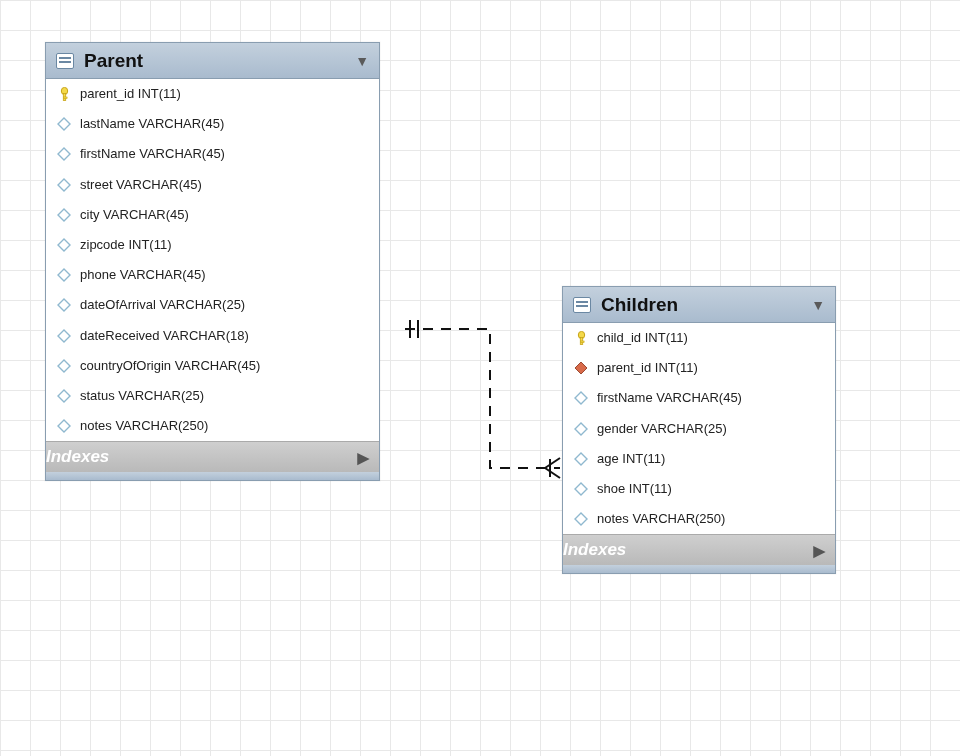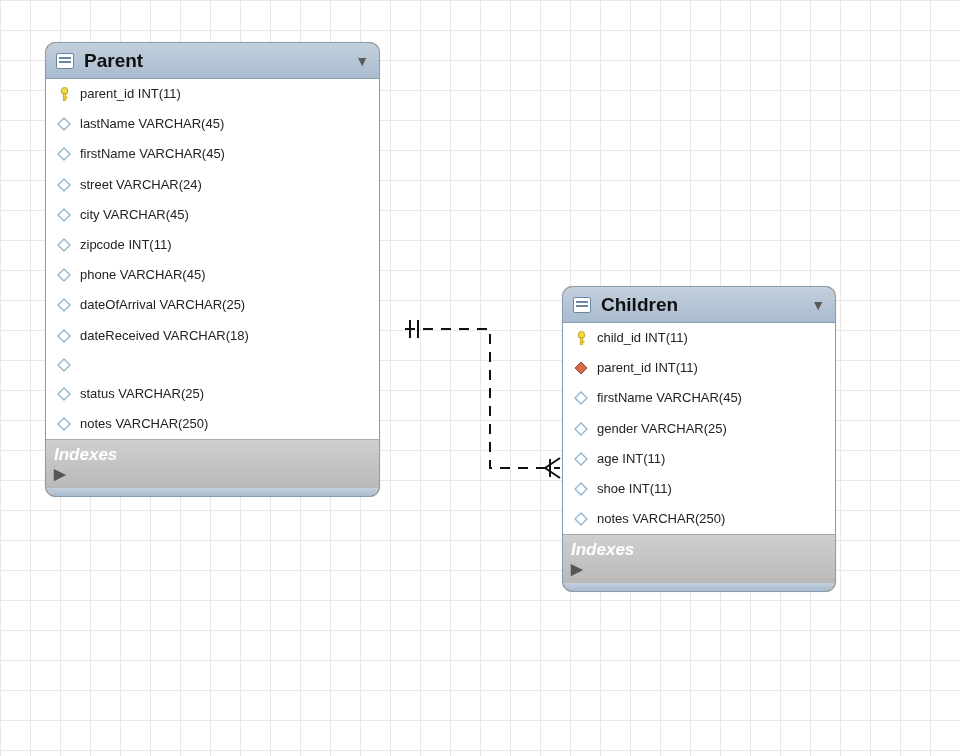--- a/index.html
+++ b/index.html
@@ -22,21 +22,21 @@
     z-index: 0;
   }
   .connector {
     position: absolute;
     z-index: 1;
     pointer-events: none;
   }
   .table-card {
     position: absolute;
     border: 1.5px solid #899db0;
-    border-radius: 10px;
+    border-radius: 0;
     background: #a16207;
     overflow: hidden;
     z-index: 2;
     box-shadow: 0 0 0 0.5px rgba(0,0,0,0.05);
   }
   .table-header {
     display: flex;
     align-items: center;
     padding: 7px 10px 6px 10px;
     background: linear-gradient(#c3d0dd, #a9bbce);
@@ -85,30 +85,29 @@
     height: 16px;
     margin-right: 8px;
     display: flex;
     align-items: center;
     justify-content: center;
     flex-shrink: 0;
   }
   .icon svg { display: block; }
   .indexes-row {
     display: flex;
-    align-items: flex-start;
+    align-items: flex-end;
     justify-content: space-between;
     background: linear-gradient(#cfcfcf, #b9b9b9);
     border-top: 1px solid #aaa;
-    padding: 5px 10px 5px 8px;
+    padding: 5px 10px 5px 0;
     font-weight: bold;
     font-style: italic;
     color: #fff;
     font-size: 17px;
-    flex-direction: column;
   }
   .indexes-row .expand {
     color: #555;
     font-size: 15px;
     font-style: normal;
   }
   .bottom-band {
     height: 8px;
     background: linear-gradient(#c3d0dd, #a9bbce);
   }
@@ -167,21 +166,21 @@
           </svg>
         </span>
         <span>firstName VARCHAR(45)</span>
       </div>
       <div class="col-row">
         <span class="icon">
           <svg width="14" height="14" viewBox="0 0 14 14">
             <polygon points="7,1 13,7 7,13 1,7" fill="#ffffff" stroke="#8fb8cf" stroke-width="1.4"></polygon>
           </svg>
         </span>
-        <span>street VARCHAR(24)</span>
+        <span>street VARCHAR(45)</span>
       </div>
       <div class="col-row">
         <span class="icon">
           <svg width="14" height="14" viewBox="0 0 14 14">
             <polygon points="7,1 13,7 7,13 1,7" fill="#ffffff" stroke="#8fb8cf" stroke-width="1.4"></polygon>
           </svg>
         </span>
         <span>city VARCHAR(45)</span>
       </div>
       <div class="col-row">
@@ -215,20 +214,21 @@
           </svg>
         </span>
         <span>dateReceived VARCHAR(18)</span>
       </div>
       <div class="col-row">
         <span class="icon">
           <svg width="14" height="14" viewBox="0 0 14 14">
             <polygon points="7,1 13,7 7,13 1,7" fill="#ffffff" stroke="#8fb8cf" stroke-width="1.4"></polygon>
           </svg>
         </span>
+        <span>countryOfOrigin VARCHAR(45)</span>
       </div>
       <div class="col-row">
         <span class="icon">
           <svg width="14" height="14" viewBox="0 0 14 14">
             <polygon points="7,1 13,7 7,13 1,7" fill="#ffffff" stroke="#8fb8cf" stroke-width="1.4"></polygon>
           </svg>
         </span>
         <span>status VARCHAR(25)</span>
       </div>
       <div class="col-row">

